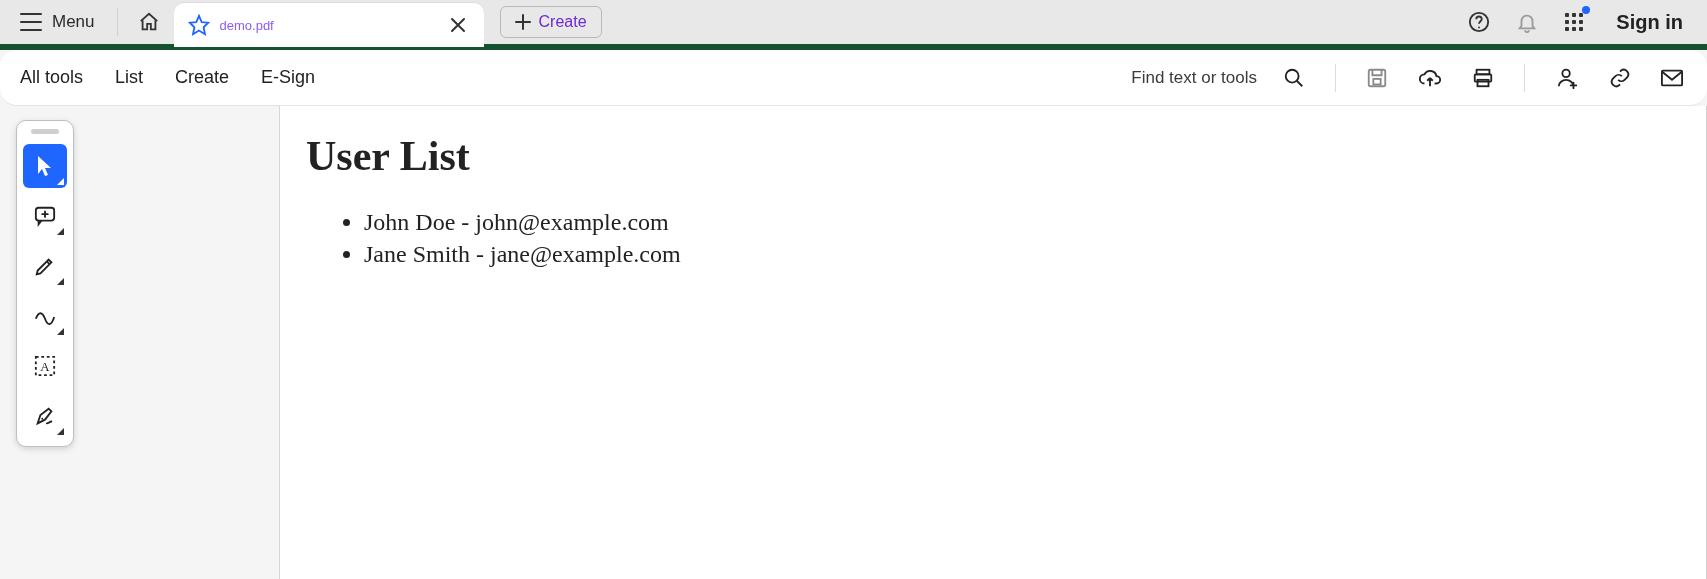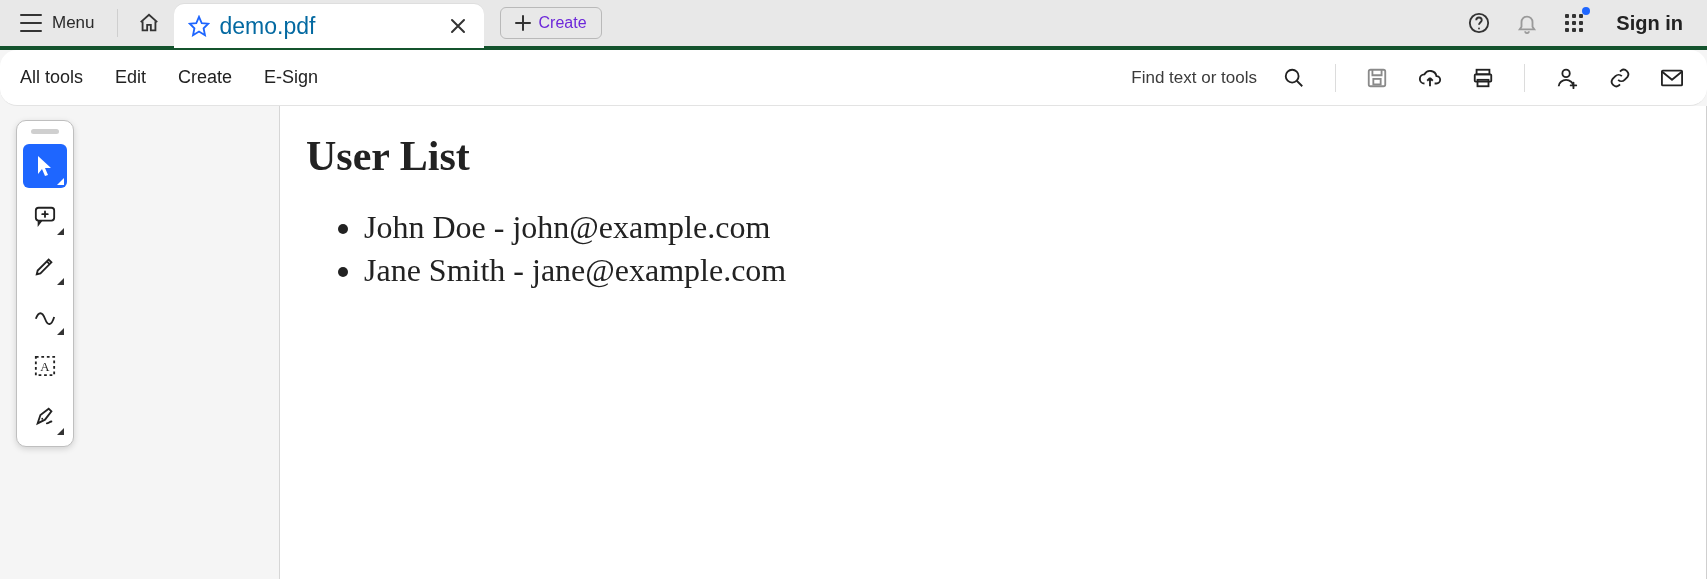--- a/index.html
+++ b/index.html
@@ -13,40 +13,40 @@
   }
 
   
   .topbar {
     height: 50px;
     background: #e8e8e8;
     display: flex;
     align-items: center;
     padding: 0 14px;
     gap: 10px;
-    border-bottom: 4px solid #14532d;
+    border-bottom: 6px solid #14532d;
   }
   .hamburger-btn { display:flex; align-items:center; gap:10px; cursor:pointer; padding:4px 6px;}
   .menu-label { font-size: 17px; color:#2b2b2b;}
   .vdiv { width:1px; height:28px; background:#cfcfcf; margin:0 6px;}
   .home-btn { padding:4px; cursor:pointer; display:flex; align-items:center; justify-content:center;}
   .tab {
     background:#fff;
     height:44px;
     margin-top:6px;
     border-top-left-radius:10px;
     border-top-right-radius:10px;
     display:flex;
     align-items:center;
     padding:0 14px 0 14px;
     gap:10px;
     min-width:310px;
     box-shadow: 0 -1px 0 rgba(0,0,0,0.04);
   }
-  .tab-title { font-size:23px; color:#0369a1; flex:0 0 auto; }
+  .tab-title { font-size:13px; color:#8b5cf6; flex:0 0 auto; }
   .tab-close { margin-left:auto; cursor:pointer; padding:4px; display:flex;}
   .create-btn {
     display:flex; align-items:center; gap:8px;
     border:1px solid #b9b9b9; background:#e8e8e8;
     padding:6px 14px; border-radius:6px; cursor:pointer;
     font-size:16px; color:#6d28d9;
     margin-left:6px;
   }
   .topbar-spacer { flex:1; }
   .topbar-right { display:flex; align-items:center; gap:18px; }
@@ -128,21 +128,21 @@
     border-right:1px solid #cfcfcf;
     padding:26px 26px;
     font-family: Liberation Serif, serif;
   }
   .page h1 {
     font-size:42px;
     font-weight:700;
     margin-bottom:26px;
   }
   .page ul {
-    font-size:32px;
+    font-size:24px;
     padding-left:58px;
     line-height:1.35;
   }
   .page ul li { list-style: disc; }
 
   .apps-badge {
     position:relative;
   }
   .apps-badge::after{
     content:"";
@@ -238,21 +238,21 @@
     </div>
     <div class="signin">
       <span>Sign in</span>
     </div>
   </div>
 </div>
 
 <div class="toolbar">
   <div class="toolbar-left">
     <div class="toolbar-item">All tools</div>
-    <div class="toolbar-item">Edit</div>
+    <div class="toolbar-item">List</div>
     <div class="toolbar-item">Create</div>
     <div class="toolbar-item">E-Sign</div>
   </div>
   <div class="toolbar-spacer"></div>
   <div class="toolbar-right">
     <span class="find-label">Find text or tools</span>
     <div class="icon-btn">
       <span>
         <svg width="22" height="22" viewBox="0 0 24 24" fill="none" stroke="#222" stroke-width="2">
             <circle cx="10" cy="10" r="7"></circle>

